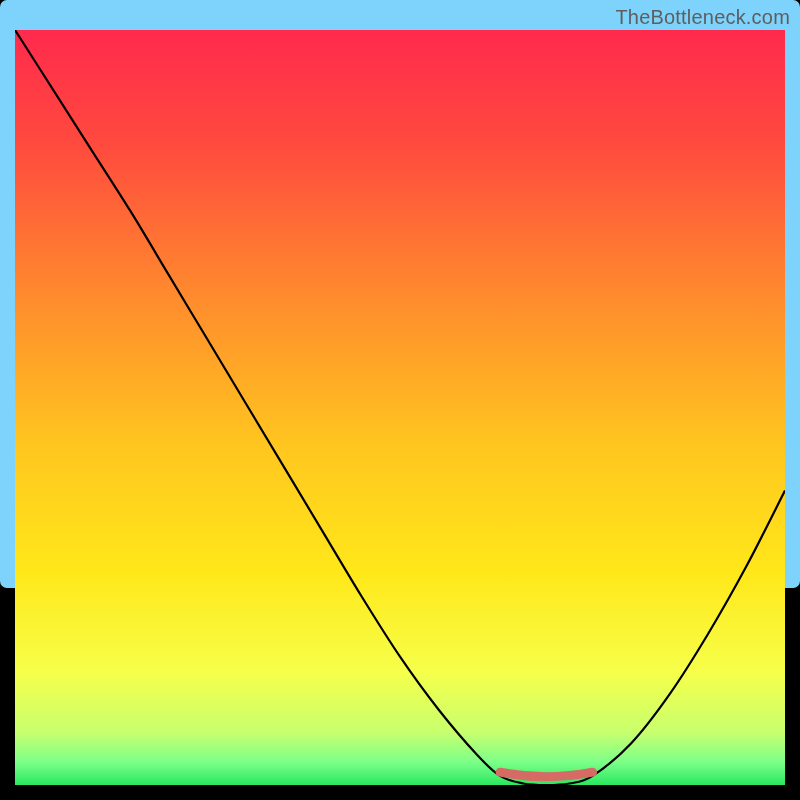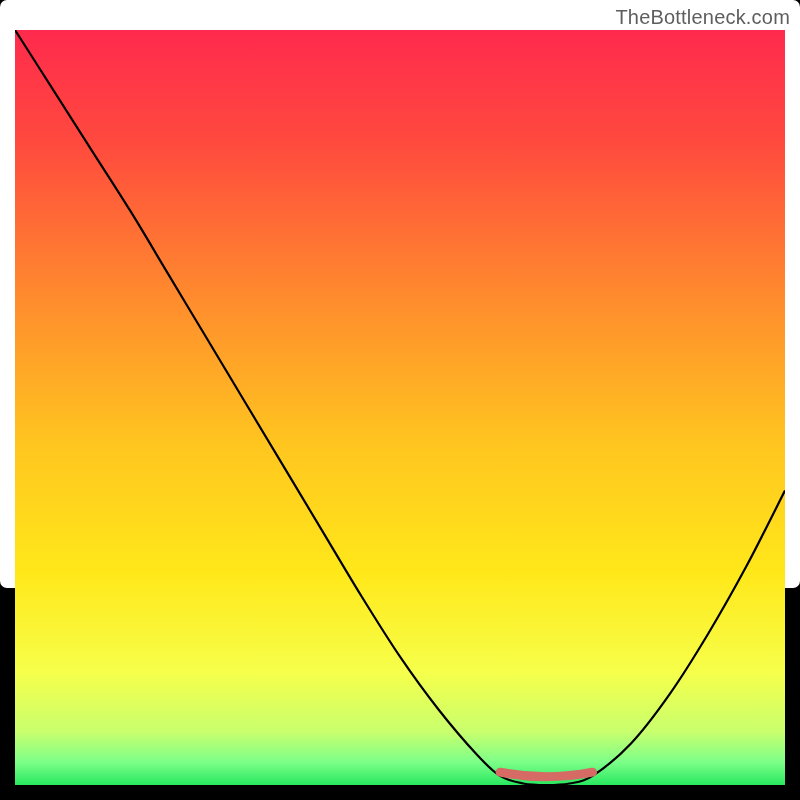--- a/index.html
+++ b/index.html
@@ -8,21 +8,21 @@
     width: 800px;
     height: 800px;
     background: #000;
     overflow: hidden;
     font-family: Arial, Helvetica, sans-serif;
   }
   .stage {
     position: relative;
     width: 800px;
     height: 588px;
-    background: #ffffff;
+    background: #7dd3fc;
     border-radius: 7px;
   }
   .watermark {
     position: absolute;
     top: 6px;
     right: 10px;
     color: #5e5e5e;
     font-size: 20px;
     font-weight: 500;
     letter-spacing: 0.2px;

